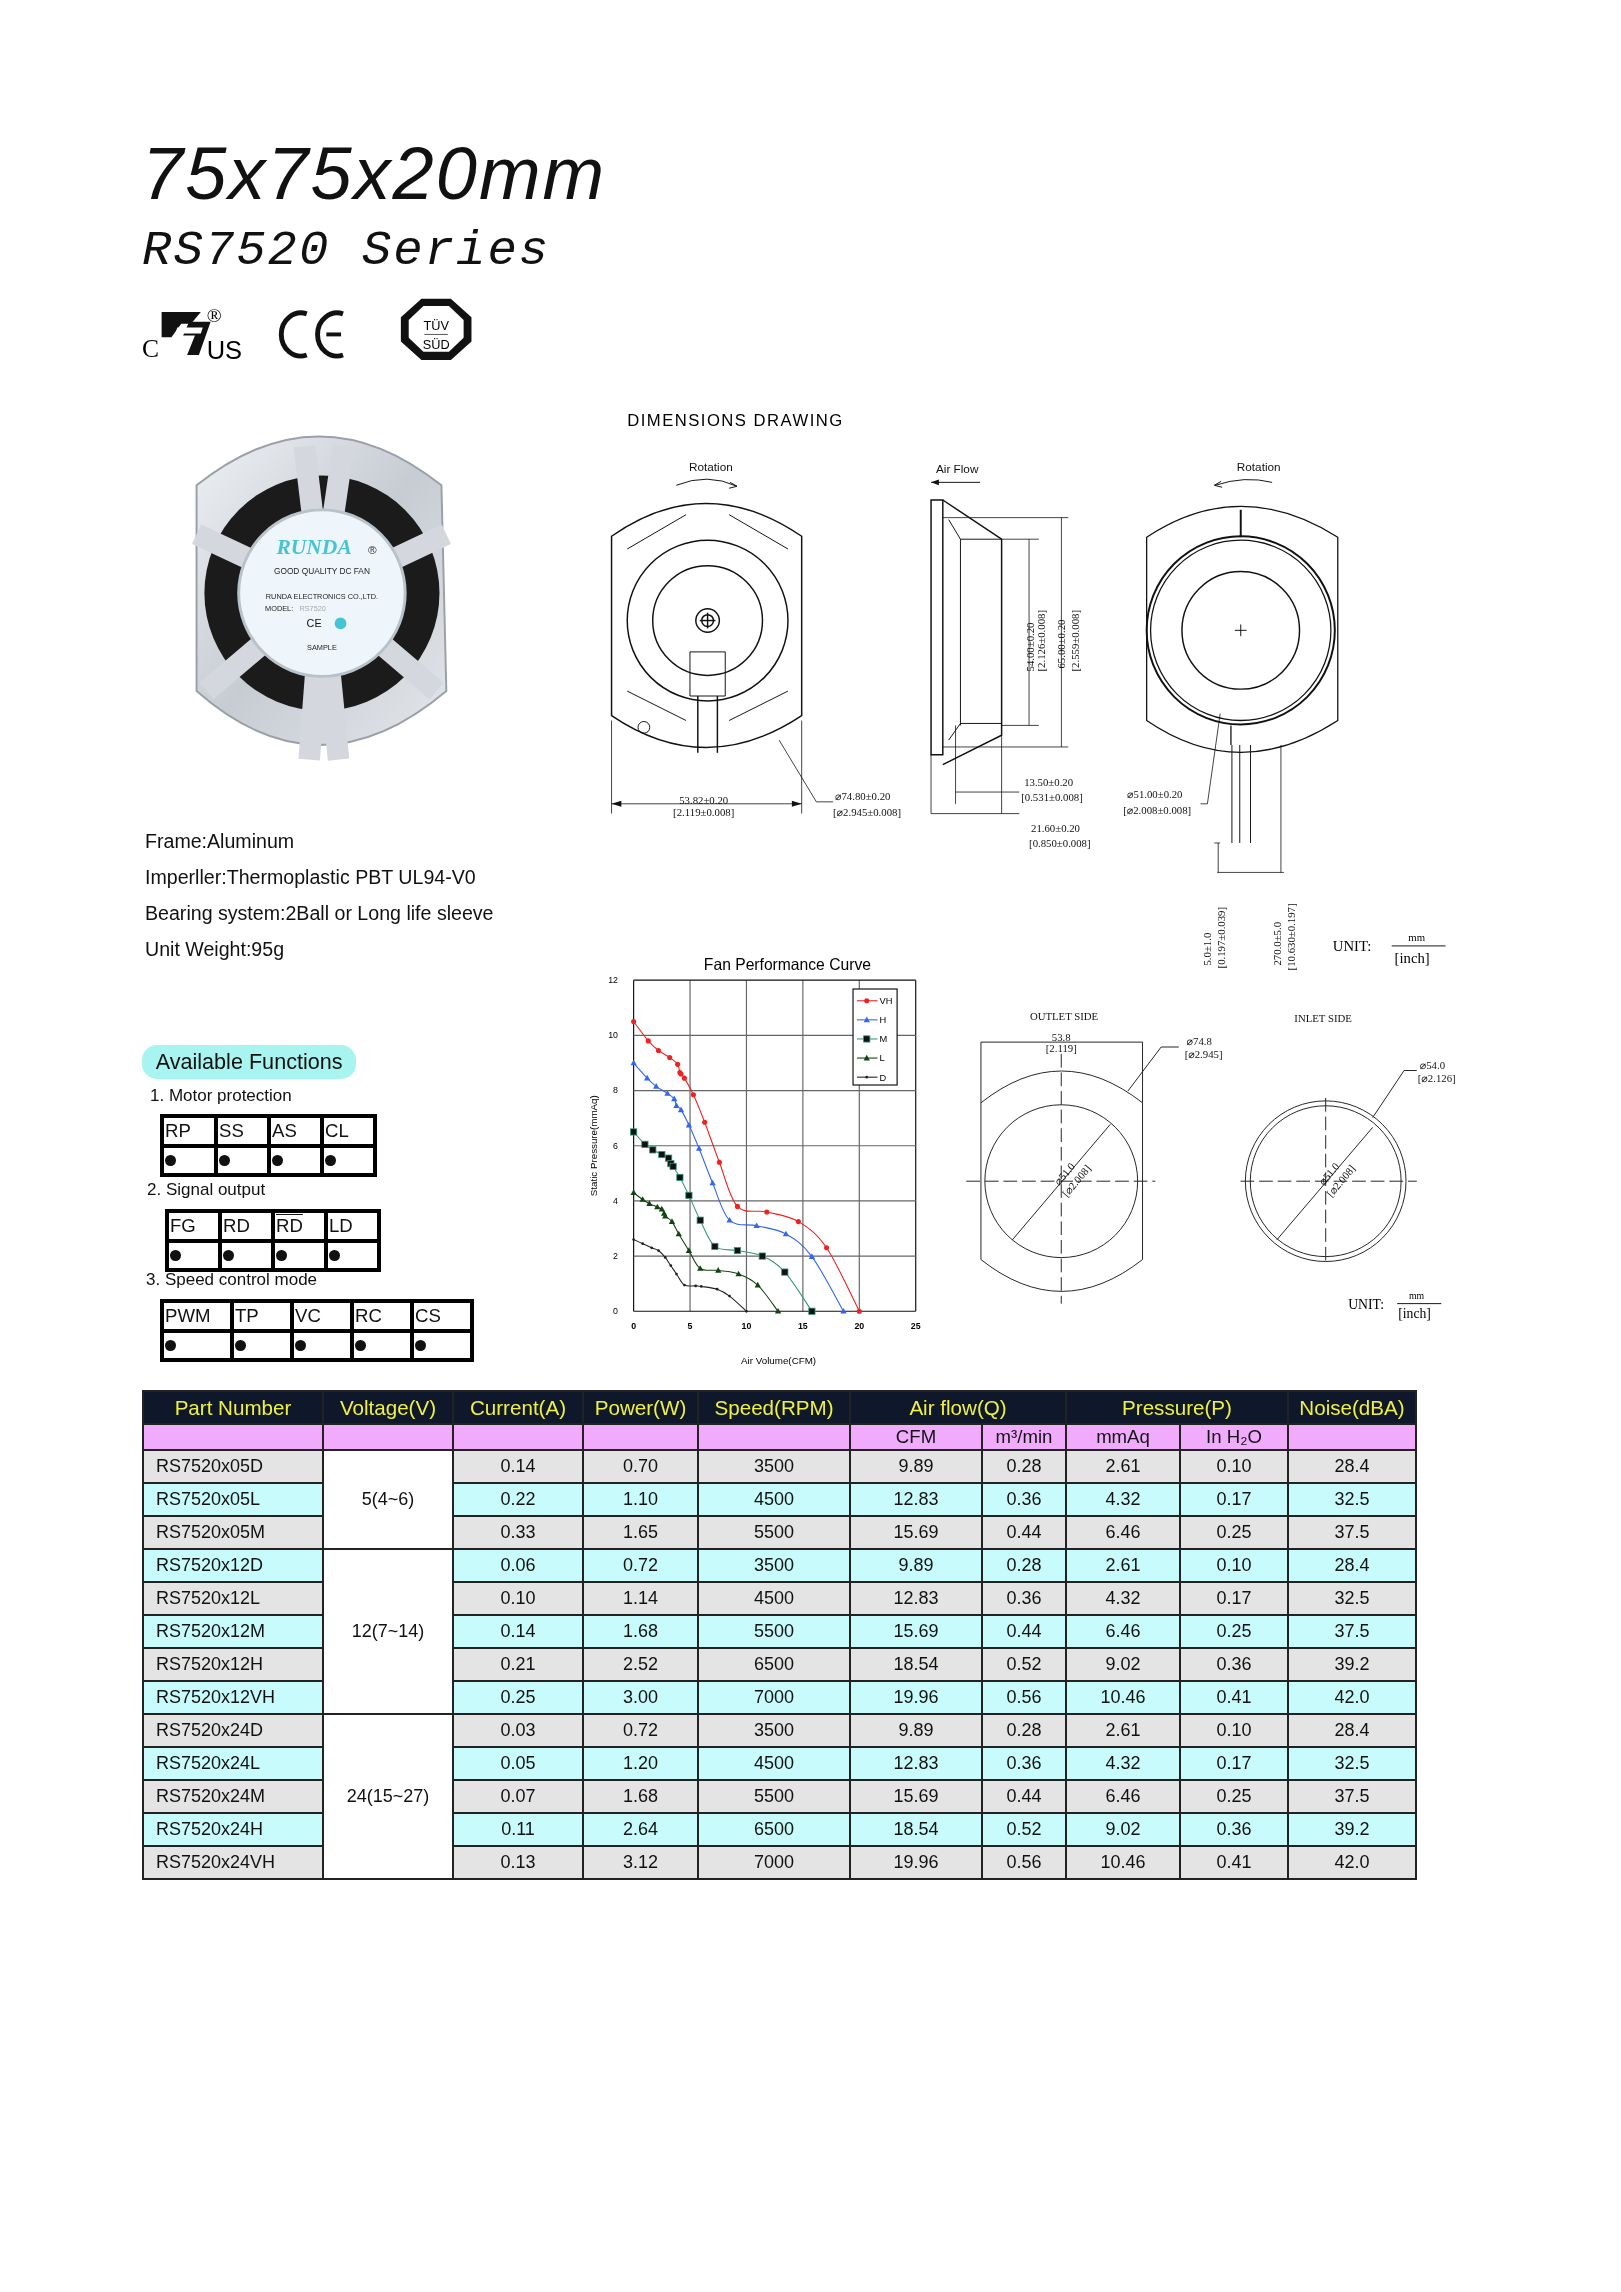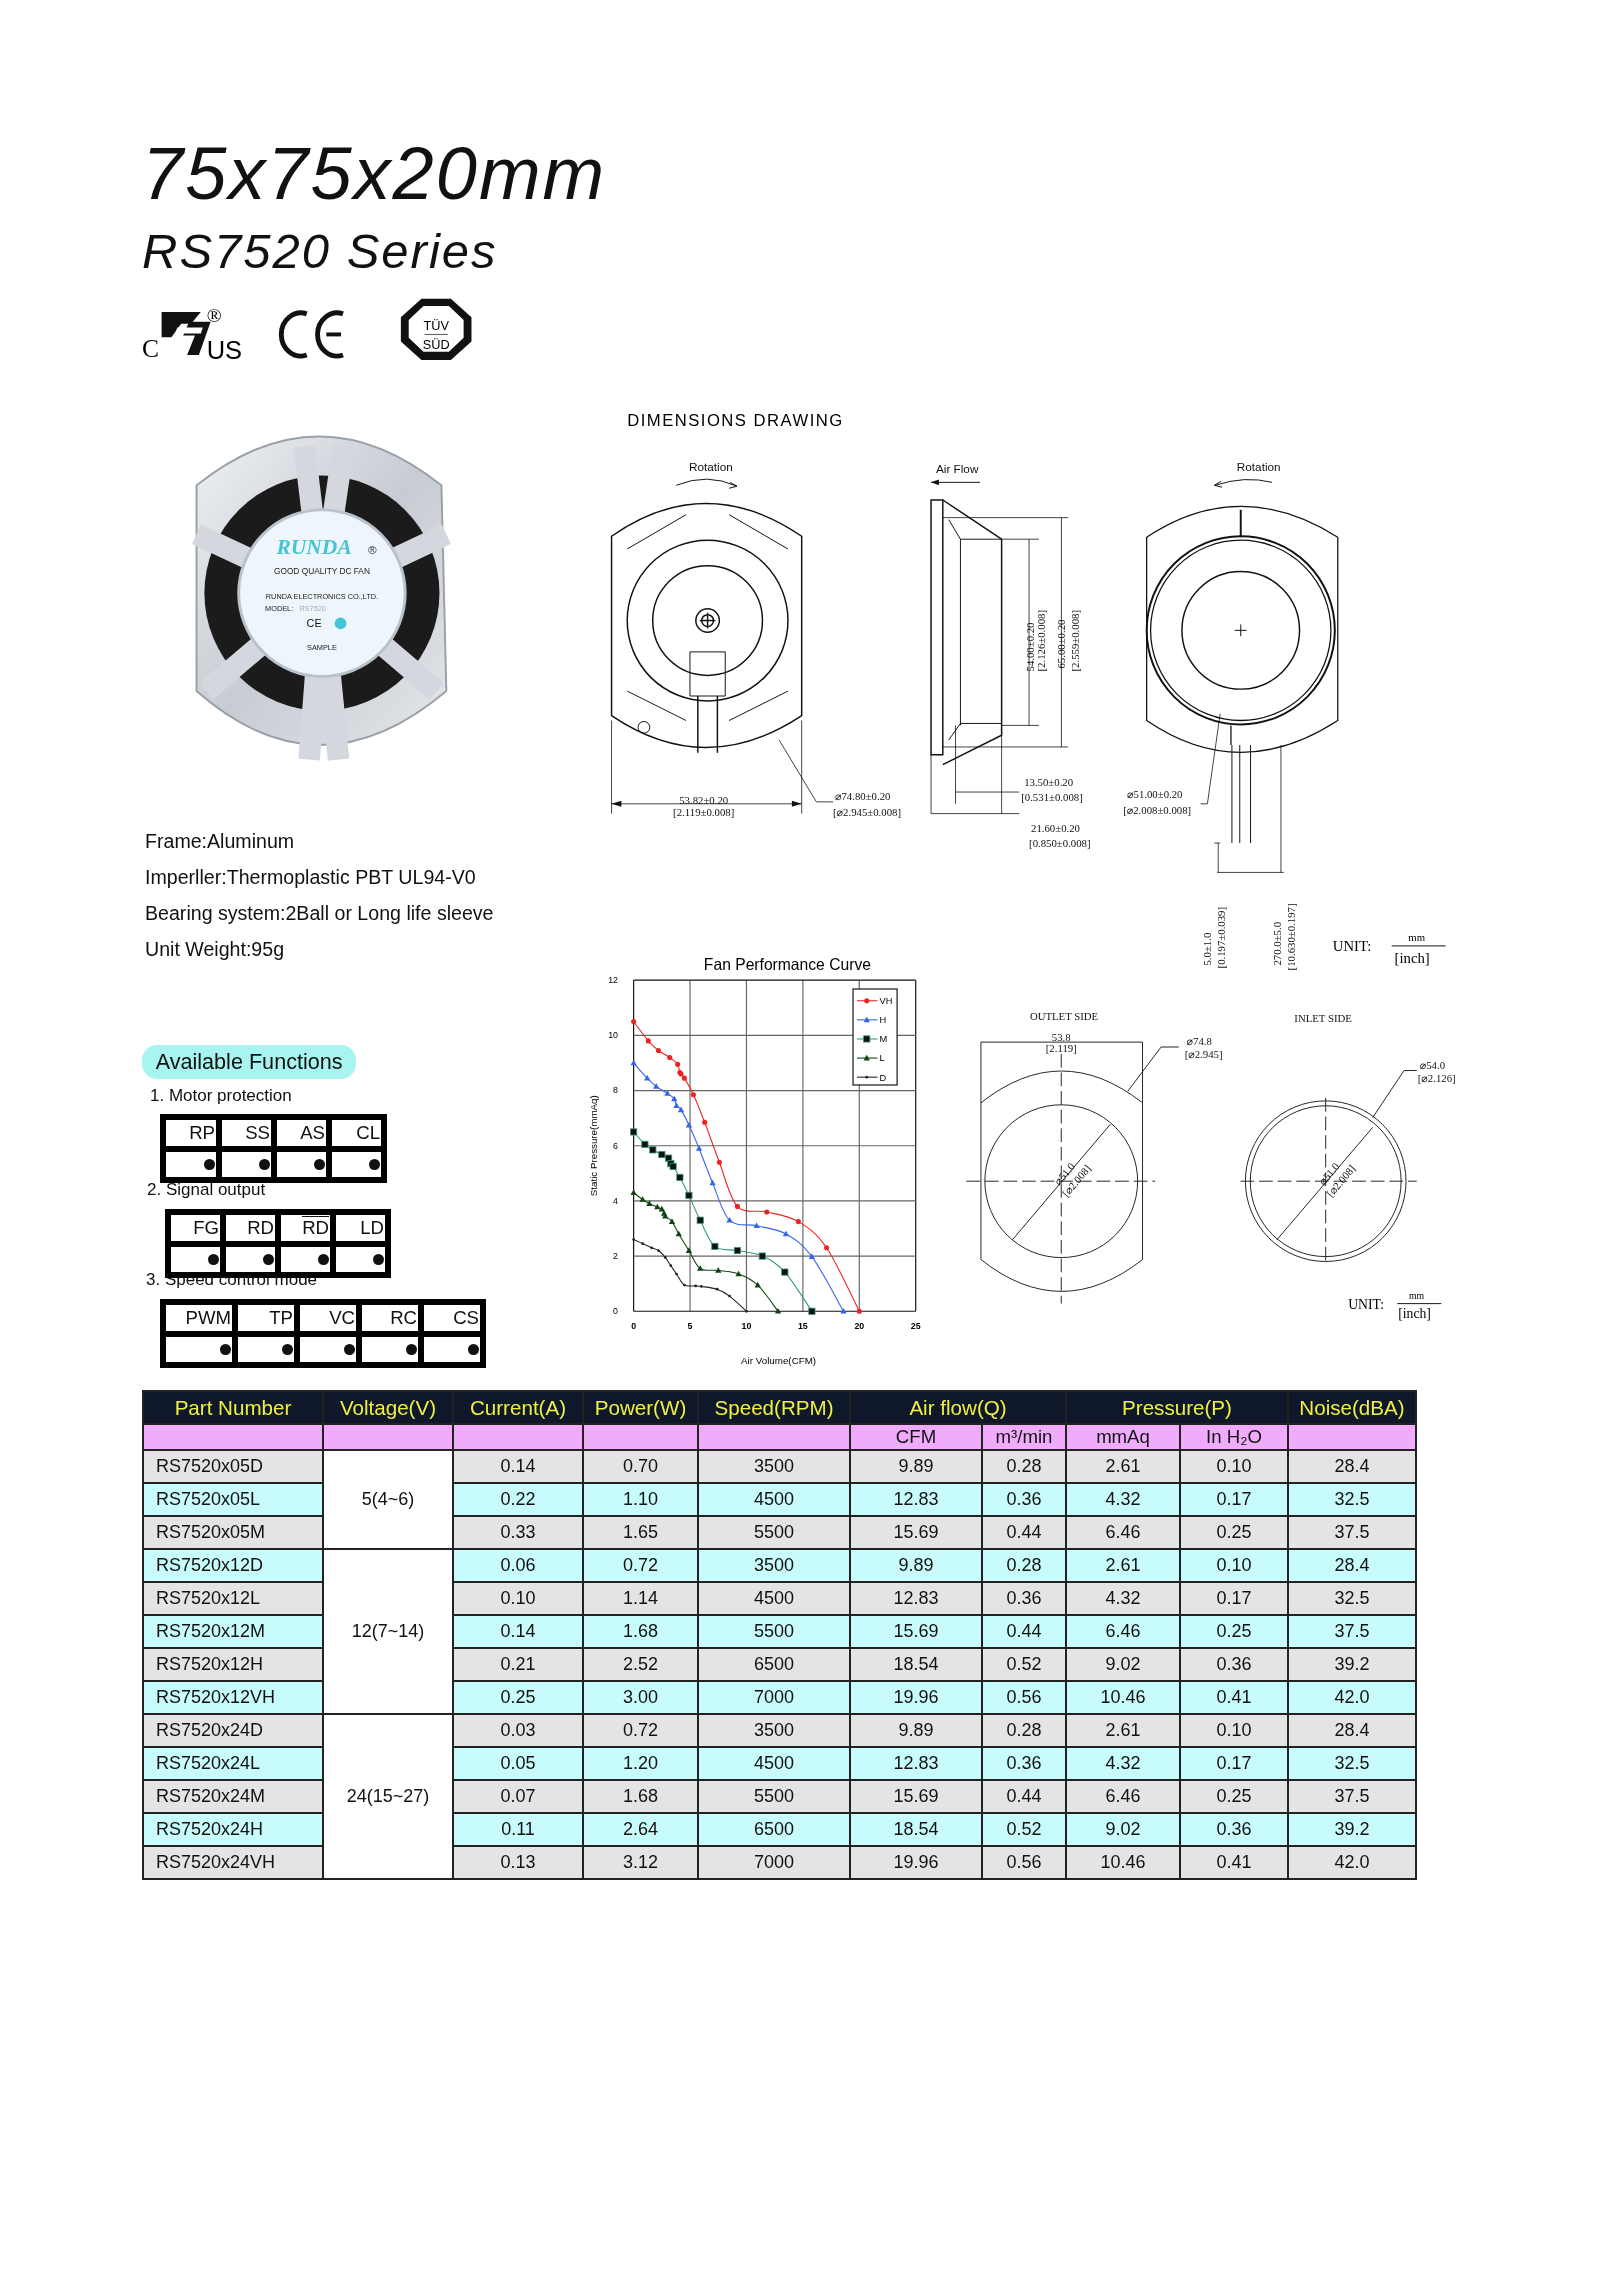--- a/index.html
+++ b/index.html
@@ -1,25 +1,25 @@
 <!DOCTYPE html>
 <html><head>
 <meta charset="utf-8">
 <style>
   html, body { margin: 0; padding: 0; background: #ffffff; }
   body { width: 1621px; height: 2293px; position: relative; overflow: hidden; font-family: "Liberation Sans", sans-serif; color: #111; }
   .abs { position: absolute; }
   #title { left: 142px; top: 137px; font-size: 74px; font-style: italic; letter-spacing: 2px; line-height: 1; }
-  #subtitle { left: 142px; top: 227px; font-size: 49px; font-style: italic; letter-spacing: 2px; line-height: 1; }
+  #subtitle { left: 142px; top: 227px; font-size: 49px; font-style: italic; letter-spacing: 2px; line-height: 1; font-family: Liberation Mono, monospace; }
   .specs { left: 145px; top: 823px; font-size: 19.6px; line-height: 36px; }
   .specs div { white-space: nowrap; }
   #func-badge { left: 142px; top: 1045px; background: #a8f4f0; border-radius: 15px; padding: 3.9px 13.7px; font-size: 21.6px; }
   .func-title { font-size: 17px; white-space: nowrap; }
   table.ft { position: absolute; border-collapse: collapse; font-size: 18.6px; }
-  table.ft td { border: 6px solid #000000; text-align: right; padding: 1px; height: 23.5px; }
+  table.ft td { border: 4px solid #000000; text-align: left; padding: 1px; height: 23.5px; }
   .dot { display: inline-block; width: 10.8px; height: 10.8px; background: #111; border-radius: 50%; }
   .overline { text-decoration: overline; }
 
   
   #spec { position: absolute; left: 142px; top: 1390px; border-collapse: collapse; font-size: 18px; }
   #spec td { border: 2px solid #222; text-align: center; height: 31px; padding: 0; }
   #spec tr.h1 td { background: #0f172a; color: #f0f040; font-size: 20.6px; height: 31px; }
   #spec tr.h2 td { background: #f0abfc; font-size: 18.6px; height: 23.5px; }
   #spec td.pn { text-align: left; padding-left: 12px; }
   #spec tr.g td.c { background: #e4e4e4; }

